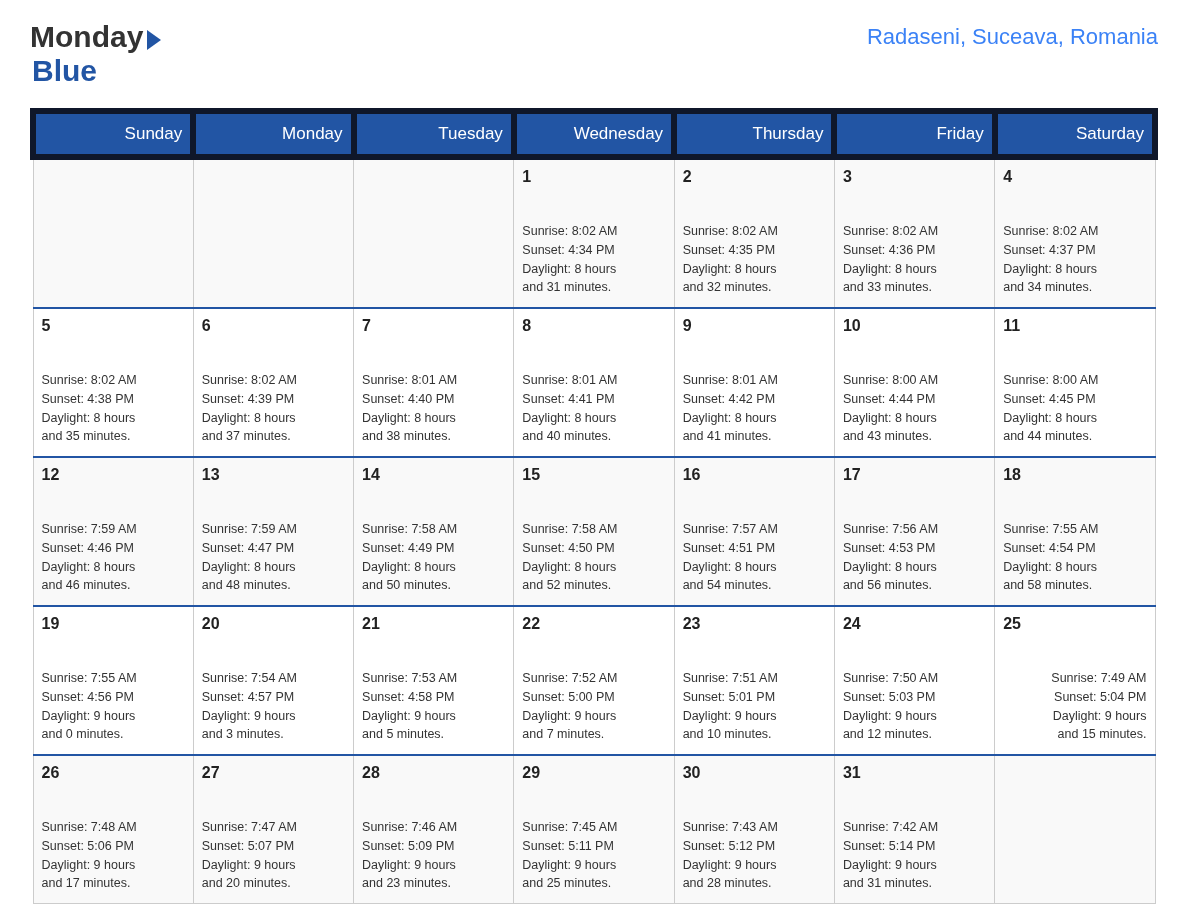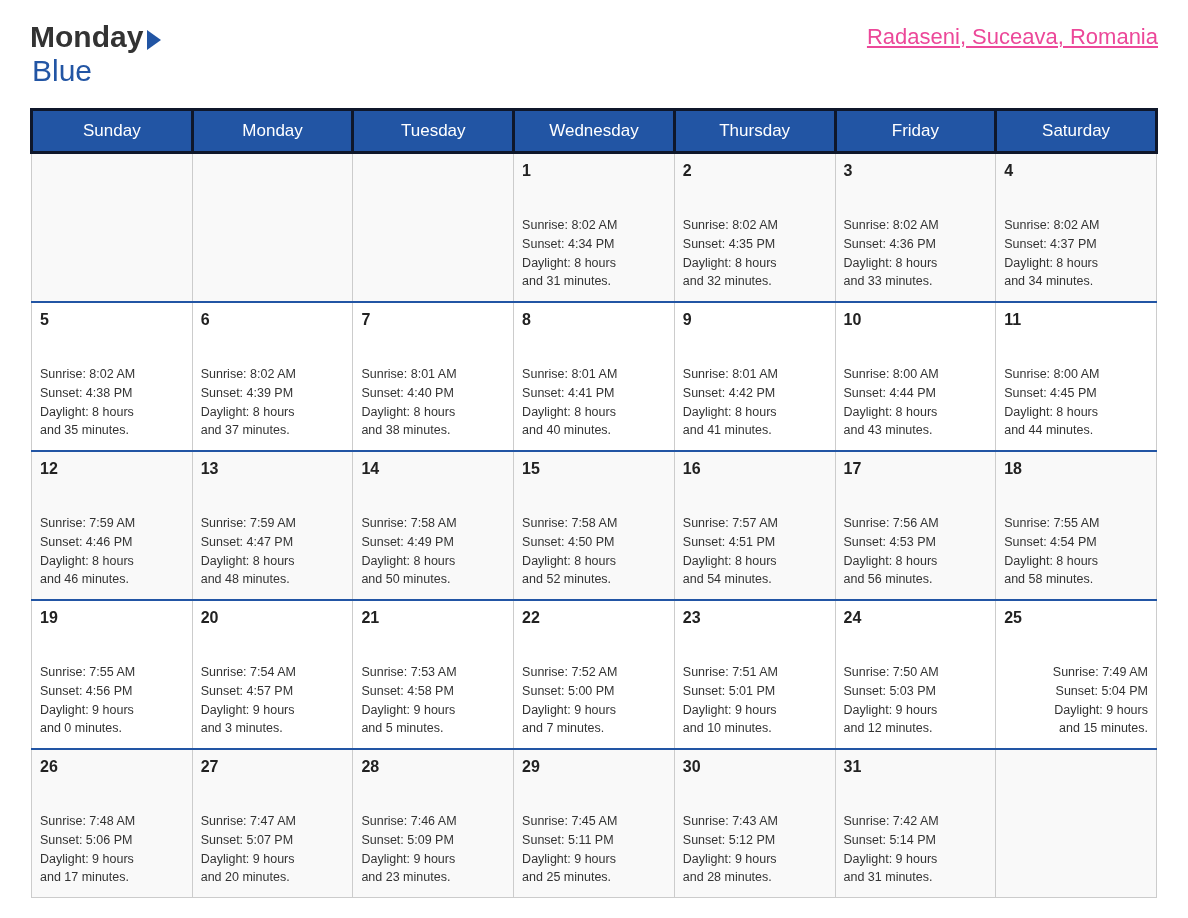--- a/index.html
+++ b/index.html
@@ -29,36 +29,35 @@
       text-align: right;
     }
     .main-title {
       font-size: 52px;
       font-weight: normal;
       color: #222;
       line-height: 1.1;
     }
     .subtitle {
       font-size: 22px;
-      color: #ec4899;
+      color: #3b82f6;
       margin-top: 4px;
-      text-decoration: underline;
     }
     .calendar {
       width: 100%;
       border-collapse: collapse;
     }
     .calendar thead tr th {
       background-color: #2255a4;
       color: #ffffff;
       padding: 10px 8px;
       font-size: 17px;
       font-weight: normal;
-      text-align: center;
-      border: 3px solid #0f172a;
+      text-align: right;
+      border: 6px solid #0f172a;
     }
     .calendar tbody tr td {
       vertical-align: top;
       padding: 8px 8px 10px 8px;
       border: 1px solid #cccccc;
       width: calc(100% / 7);
       min-height: 90px;
       font-size: 13px;
       color: #333;
       background: #fff;
@@ -89,21 +88,21 @@
 </head>
 <body>
 
 <div class="header-area">
   <div class="logo-wrapper">
     <div class="logo-line1">
       <span style="font-size:30px;font-weight:bold;color:#333;font-family:Arial,sans-serif;">Monday</span>
       <span style="display:inline-block;width:0;height:0;border-left:14px solid #2255a4;border-top:10px solid transparent;border-bottom:10px solid transparent;margin-left:4px;margin-top:5px;"></span>
     </div>
     <div>
-      <span style="font-size:30px;font-weight:normal;color:#2255a4;font-family:Arial,sans-serif;margin-left:2px;">Blue</span>
+      <span style="font-size:30px;font-weight:bold;color:#2255a4;font-family:Arial,sans-serif;margin-left:2px;">Blue</span>
     </div>
   </div>
   <div class="title-area">
     <div class="subtitle">Radaseni, Suceava, Romania</div>
   </div>
 </div>
 
 <table class="calendar">
   <thead>
     <tr>

